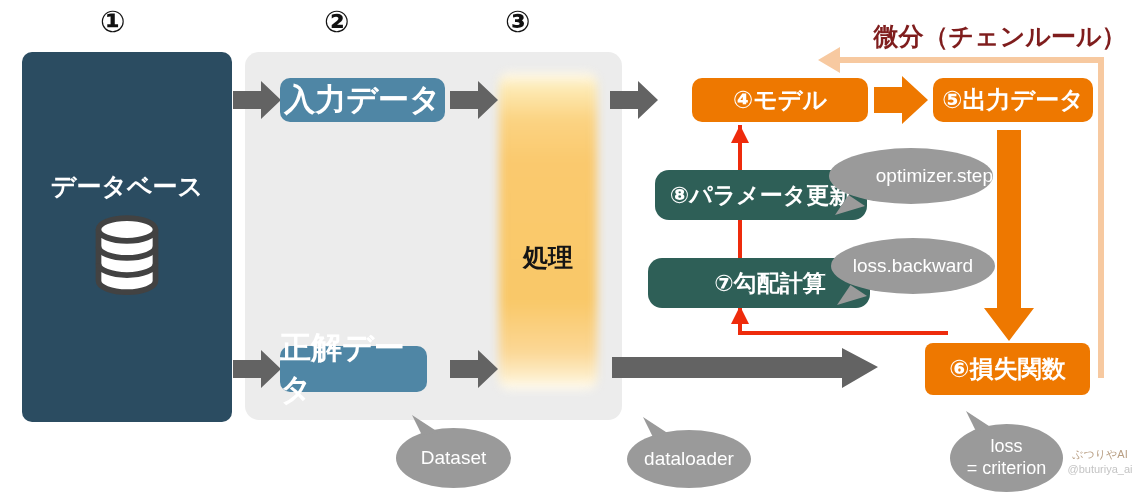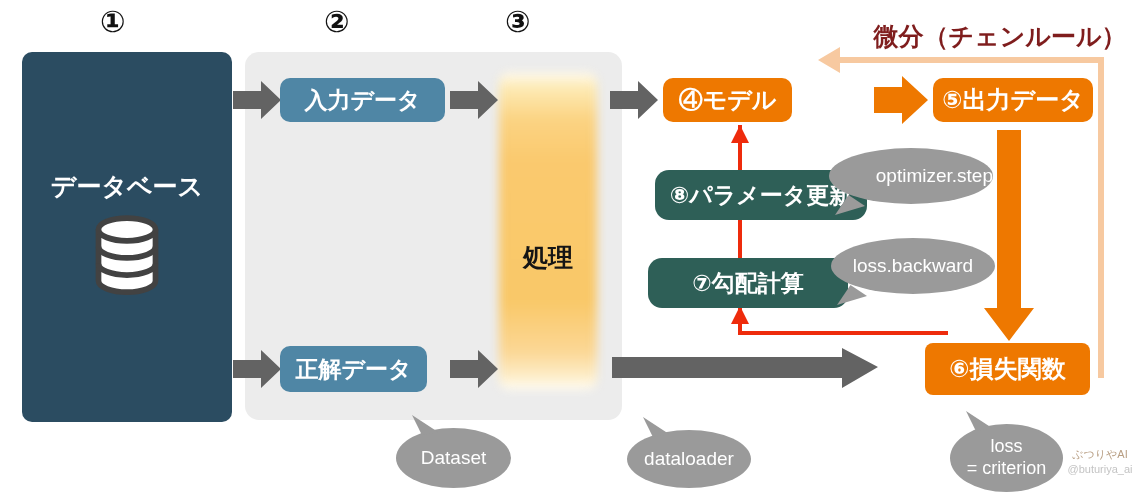--- a/index.html
+++ b/index.html
@@ -19,30 +19,30 @@
   
   #process-glow{position:absolute;left:499px;top:72px;width:98px;height:318px;border-radius:10px;
     background:linear-gradient(180deg,#fefaf0 0%,#fdeab4 5%,#fbd382 15%,#fac96e 28%,#f9c868 72%,#fbd795 88%,#fdeecb 96%,#fffdf6 100%);
     filter:blur(5px);z-index:1;}
   #process-label{position:absolute;left:499px;top:241px;width:98px;text-align:center;font-size:25px;font-weight:bold;color:#151515;z-index:3;}
   
   #connectors{position:absolute;left:0;top:0;z-index:2;}
   
   .lbox{position:absolute;display:flex;align-items:center;justify-content:center;
         color:#fff;font-weight:bold;z-index:3;}
-  .blue{background:#4f86a5;border-radius:10px;font-size:23px;}
+  .blue{background:#4f86a5;border-radius:10px;font-size:31px;}
   .orange{background:#ee7800;border-radius:10px;font-size:24px;}
   .teal{background:#2e5f57;border-radius:14px;font-size:23px;}
   #input-box{left:280px;top:78px;width:165px;height:44px;}
   #target-box{left:280px;top:346px;width:147px;height:46px;}
-  #model-box{left:663px;top:78px;width:129px;height:44px;font-family:Liberation Serif, serif;}
+  #model-box{left:692px;top:78px;width:176px;height:44px;}
   #output-box{left:933px;top:78px;width:160px;height:44px;}
   #loss-box{left:925px;top:343px;width:165px;height:52px;border-radius:8px;}
   #param-box{left:638px;top:170px;width:212px;height:50px;margin-left:17px;}
-  #grad-box{left:648px;top:258px;width:200px;height:50px;}
+  #grad-box{left:648px;top:258px;width:200px;height:50px;padding-left:22px;}
   
   #chain-rule{position:absolute;left:860px;top:20px;width:280px;text-align:center;
     font-size:25px;font-weight:bold;color:#7f1d1d;z-index:2;}
   
   .bubble{position:absolute;background:#9a9a9a;border-radius:50%;display:flex;flex-direction:column;
     align-items:center;justify-content:center;color:#fff;font-size:19px;z-index:4;text-align:center;line-height:1.2;}
   .tail{position:absolute;background:#9a9a9a;}
   .tail-up{width:26px;height:20px;left:16px;top:-13px;clip-path:polygon(0 0,100% 85%,38% 100%);}
   .tail-down{width:30px;height:20px;left:6px;bottom:-11px;clip-path:polygon(0 100%,45% 0,100% 55%);}
   #bubble-optimizer{left:829px;top:148px;width:164px;height:56px;align-items:flex-end;}

